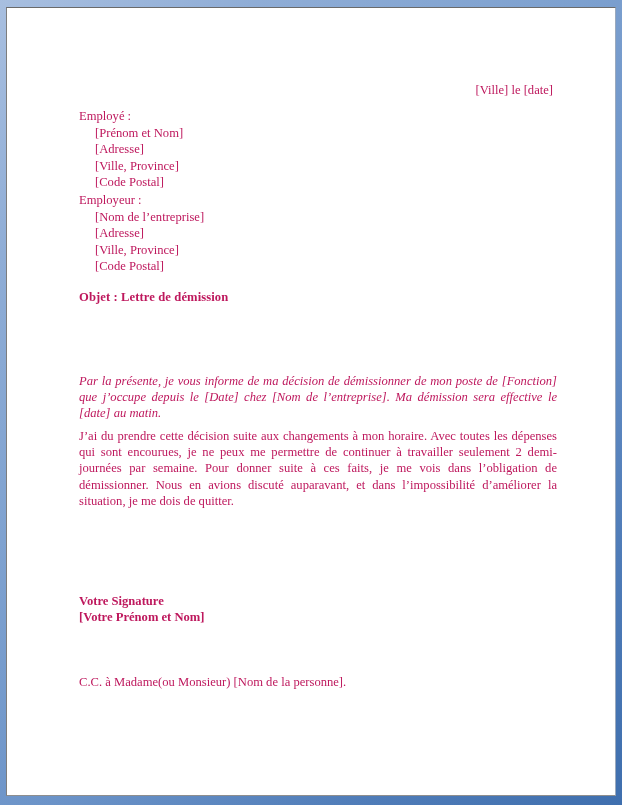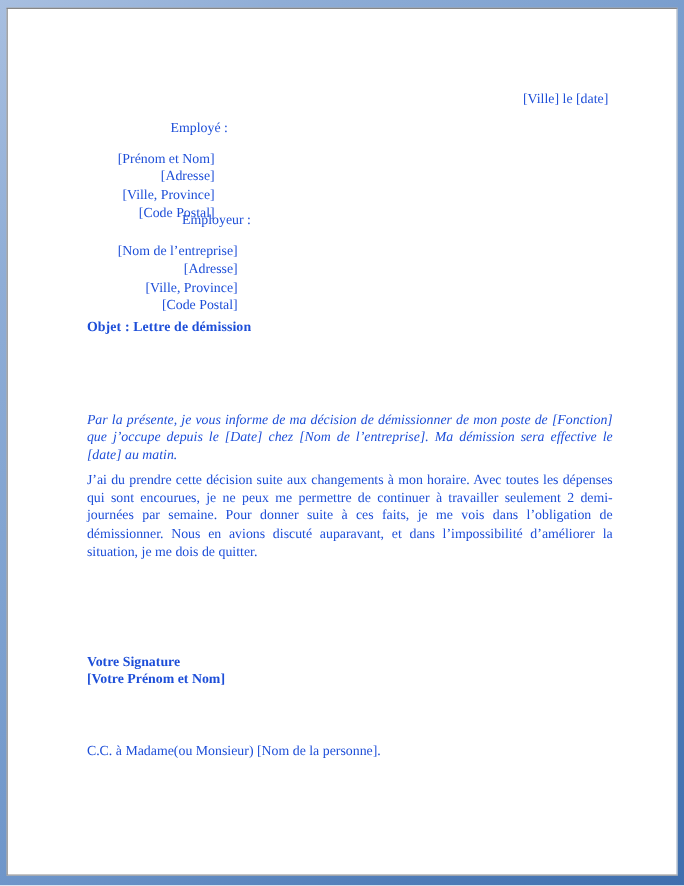--- a/index.html
+++ b/index.html
@@ -45,21 +45,21 @@
     box-sizing: border-box;
   }
 
   
   .page {
     position: relative;
     box-sizing: border-box;
     width: 100%;
     height: 100%;
     background: #ffffff;
-    color: #1d4ed8;
+    color: #be185d;
     font-size: 12.6px;
     line-height: 1.28;
   }
 
   .content {
     position: absolute;
     left: 67px;
     top: 0;
     width: 480px;
     height: 100%;
@@ -68,25 +68,25 @@
   
   .date-line {
     position: absolute;
     top: 75px;
     right: 0;
     text-align: right;
     white-space: nowrap;
   }
 
   
-  .addr-block { position: absolute; left: 6px; text-align: right; }
+  .addr-block { position: absolute; left: 6px; }
   .addr-block.employee { top: 101px; }
   .addr-block.employer { top: 185px; }
   .addr-heading { margin: 0 0 1px 0; }
-  .addr-lines { margin: 12px; padding: 0; list-style: none; padding-left: 16px; }
+  .addr-lines { margin: 0; padding: 0; list-style: none; padding-left: 16px; }
   .addr-lines li { margin: 0; line-height: 1.30; }
 
   
   .subject {
     position: absolute;
     left: 6px;
     top: 282px;
     font-weight: bold;
     letter-spacing: 0.1px;
   }

